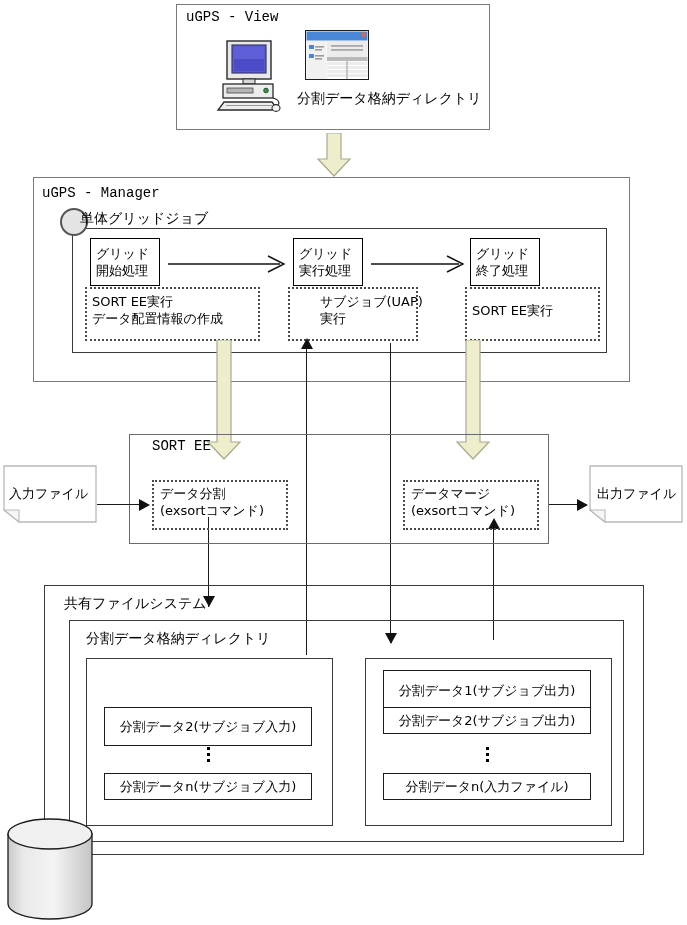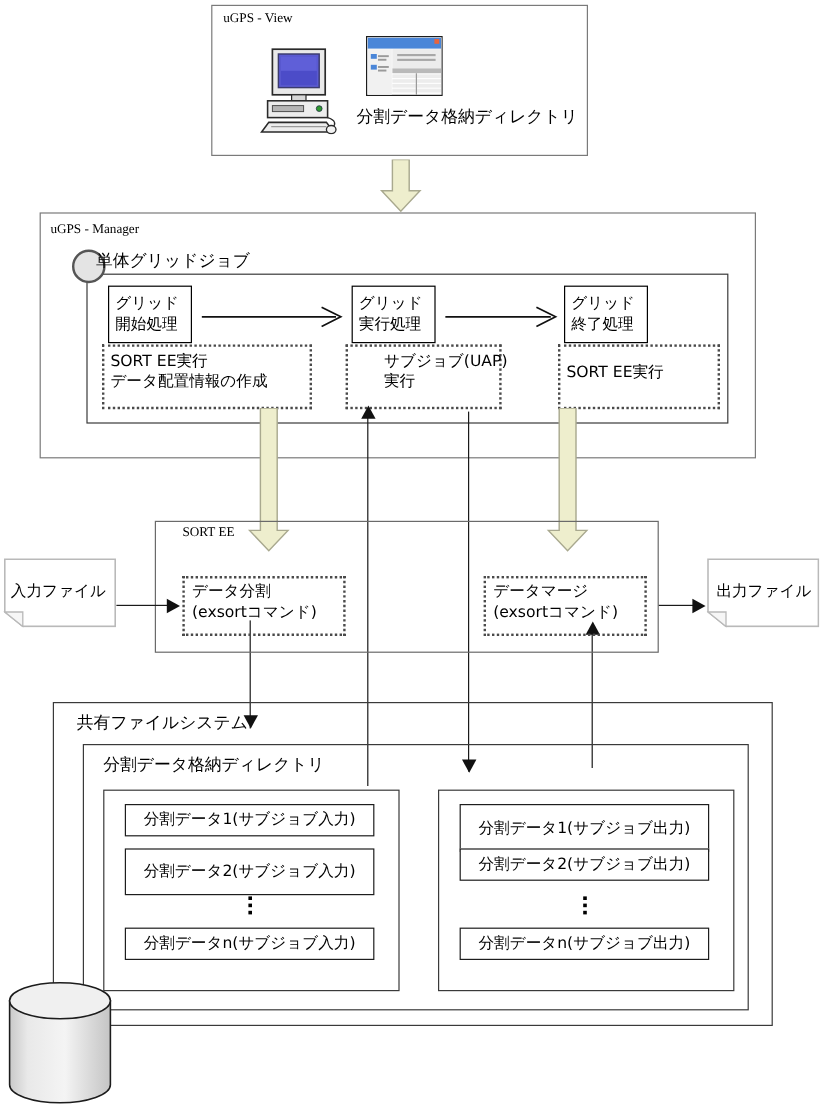--- a/index.html
+++ b/index.html
@@ -10,21 +10,21 @@
   }
   #stage{
     position:relative;
     width:687px;
     height:925px;
     overflow:hidden;
     background:#fff;
   }
   .abs{position:absolute;}
   .jp{font-family:"DejaVu Sans","Liberation Sans",sans-serif;font-size:13px;letter-spacing:0px;line-height:17px;}
-  .mono{font-family:Liberation Serif, serif;font-size:11px;letter-spacing:0px;}
+  .mono{font-family:Liberation Mono, monospace;font-size:14px;letter-spacing:0px;}
 
   
   .box{border:1px solid #7a7a7a;background:transparent;box-sizing:border-box;}
   .box-dark{border:1px solid #3a3a3a;background:transparent;box-sizing:border-box;}
   .box-thin{border:1px solid #000;background:transparent;box-sizing:border-box;}
   .dotted{border:2px dotted #4a4a4a;box-sizing:border-box;background:transparent;}
 
   .lbl{white-space:pre;}
 
   
@@ -240,38 +240,37 @@
   <div class="abs hline" style="left:549px;top:504px;width:32px;"></div>
   <div class="abs arrowhead-right" style="left:577px;top:499px;"></div>
 
   <div class="abs box-dark" style="left:44px;top:585px;width:600px;height:270px;"></div>
   <div class="abs jp lbl" style="left:64px;top:595px;font-size:14px;">共有ファイルシステム</div>
 
   <div class="abs box-dark" style="left:69px;top:620px;width:555px;height:222px;"></div>
   <div class="abs jp lbl" style="left:86px;top:630px;font-size:14px;">分割データ格納ディレクトリ</div>
 
   <div class="abs box-dark" style="left:86px;top:658px;width:247px;height:168px;"></div>
-  <div class="abs databox jp" style="left:104px;top:670px;width:208px;height:27px;">分割データ1(サブジョブ入力)</div>
   <div class="abs databox jp" style="left:104px;top:707px;width:208px;height:39px;">分割データ2(サブジョブ入力)</div>
   <div class="abs dot3" style="left:205px;top:744px;">
     <span></span>
       <span></span>
       <span></span>
   </div>
   <div class="abs databox jp" style="left:104px;top:773px;width:208px;height:27px;">分割データn(サブジョブ入力)</div>
 
   <div class="abs box-dark" style="left:365px;top:658px;width:247px;height:168px;"></div>
   <div class="abs databox jp" style="left:383px;top:670px;width:208px;height:40px;">分割データ1(サブジョブ出力)</div>
   <div class="abs databox jp" style="left:383px;top:707px;width:208px;height:27px;">分割データ2(サブジョブ出力)</div>
   <div class="abs dot3" style="left:484px;top:744px;">
     <span></span>
       <span></span>
       <span></span>
   </div>
-  <div class="abs databox jp" style="left:383px;top:773px;width:208px;height:27px;">分割データn(サブジョブ出力)</div>
+  <div class="abs databox jp" style="left:383px;top:773px;width:208px;height:27px;">分割データn(入力ファイル)</div>
 
   <div class="abs cyl" style="left:4px;top:818px;">
     <svg width="92" height="105" viewBox="0 0 92 105">
       <defs>
         <linearGradient id="cylg" x1="0" y1="0" x2="1" y2="0">
           <stop offset="0%" stop-color="#c9c9c9"></stop>
           <stop offset="18%" stop-color="#e9e9e9"></stop>
           <stop offset="55%" stop-color="#f4f4f4"></stop>
           <stop offset="100%" stop-color="#c4c4c4"></stop>
         </linearGradient>

